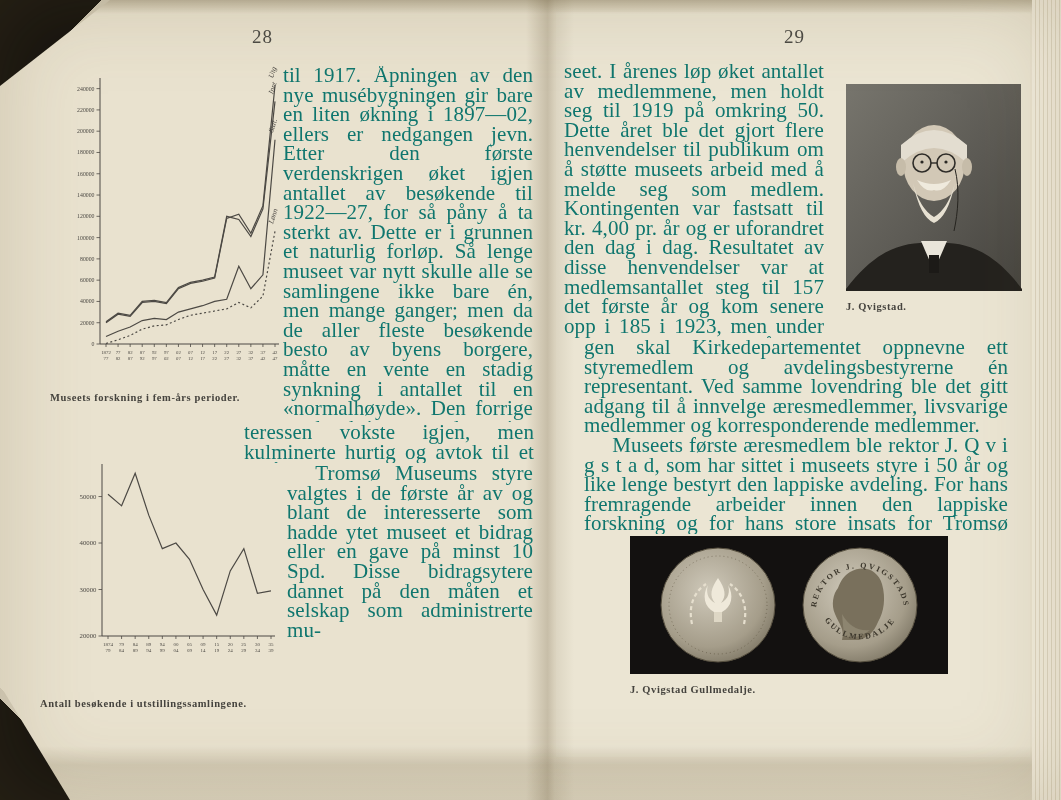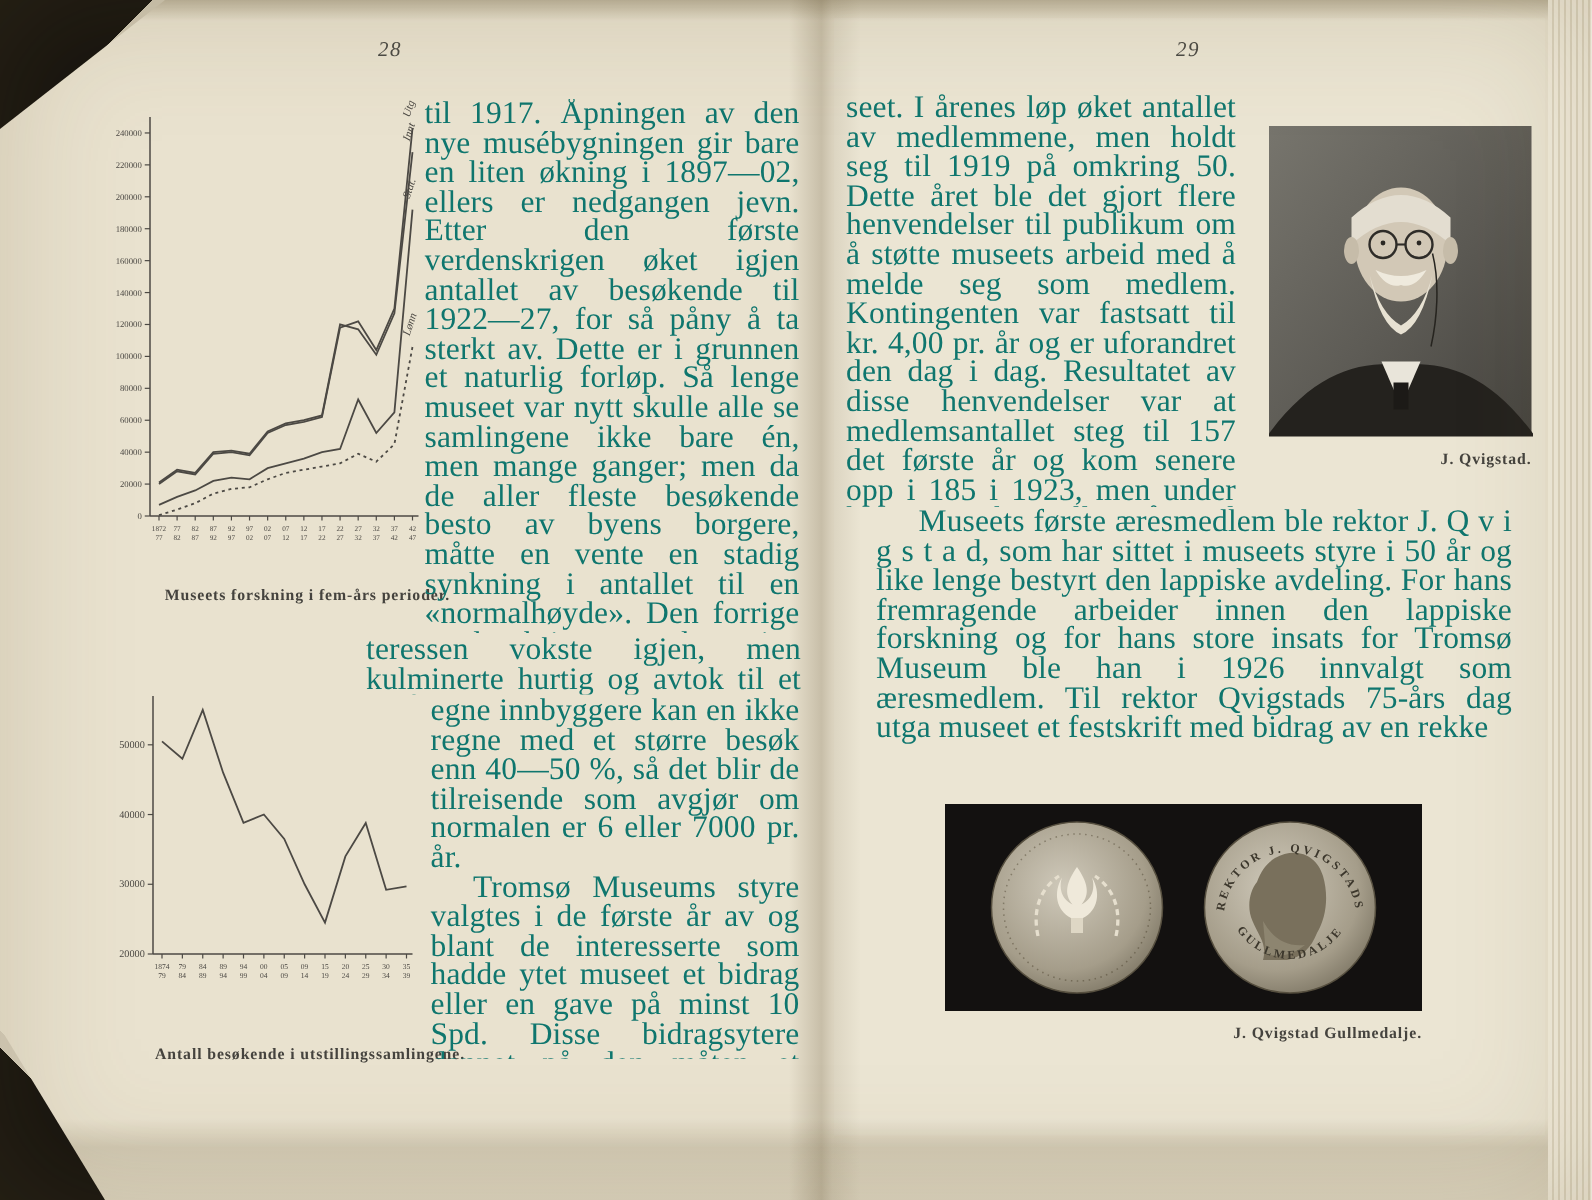--- a/index.html
+++ b/index.html
@@ -21,27 +21,27 @@
     background:linear-gradient(135deg,#16130e 0 52%,#cfc7b2 52% 57%,#e4dcc8 57% 63%,#e9e2cf 63%);}
   .corner-bl{position:absolute;left:0;bottom:0;width:70px;height:115px;
     clip-path:polygon(0 0,100% 100%,0 100%);
     background:linear-gradient(45deg,#16130e 0 55%,#d6cebb 55% 61%,#e9e2cf 61%);}
   .edge-top{position:absolute;left:0;top:0;width:1061px;height:14px;
     background:linear-gradient(to bottom,rgba(90,75,40,.30),rgba(90,75,40,0));}
   .edge-bottom{position:absolute;left:0;top:746px;width:1061px;height:54px;
     background:linear-gradient(to bottom,rgba(90,75,40,0),rgba(90,75,40,.16) 35%,rgba(90,75,40,.08));}
   .edge-right{position:absolute;left:1032px;top:0;width:29px;height:800px;
     background:repeating-linear-gradient(to right,#f2ecdc 0 3px,#ddd5c0 3px 4px);}
-  .pageno{position:absolute;font-size:14px;letter-spacing:1px;color:#4b4a45;font-style:italic;}
+  .pageno{position:absolute;font-size:19px;letter-spacing:1px;color:#4b4a45;}
   .body-text{position:absolute;font-size:21px;line-height:19.6px;text-align:justify;
     color:#0f766e;letter-spacing:.1px;}
   .body-text p{margin:0;}
   .body-text p.indent{text-indent:1.35em;}
   .caption{position:absolute;font-size:10.5px;font-weight:bold;letter-spacing:.6px;
-    text-align:right;color:#45433e;}
+    text-align:left;color:#45433e;}
   svg{overflow:visible;display:block;}
   .chart{position:absolute;}
   .photo{position:absolute;}
 </style>
 </head>
 <body>
 
 <div class="scan">
 
   <div class="page-right-tint"></div>
@@ -196,21 +196,20 @@
       <text x="193.41666666666666" y="194" text-anchor="middle" font-size="5" fill="#4c4944">30</text>
       <text x="193.41666666666666" y="200" text-anchor="middle" font-size="5" fill="#4c4944">34</text>
       <line x1="207" y1="184" x2="207" y2="187" stroke="#4c4944" stroke-width="0.8"></line>
       <text x="207" y="194" text-anchor="middle" font-size="5" fill="#4c4944">35</text>
       <text x="207" y="200" text-anchor="middle" font-size="5" fill="#4c4944">39</text>
       <polyline points="44,42.21621621621622 57.583333333333336,53.83783783783784 71.16666666666667,21.2972972972973 84.75,63.13513513513514 98.33333333333334,96.6054054054054 111.91666666666667,91.02702702702703 125.5,107.29729729729729 139.08333333333331,137.51351351351352 152.66666666666669,163.0810810810811 166.25,118.91891891891892 179.83333333333334,96.6054054054054 193.41666666666666,141.23243243243243 207,138.9081081081081" fill="none" stroke="#4c4944" stroke-width="1.2" stroke-dasharray="0"></polyline>
     </svg>
   <div class="caption" style="left:40px;top:682px;width:270px;margin-top:16px;">Antall besøkende i utstillingssamlingene.</div>
 
   <div class="body-text" style="left:287px;top:464px;width:246px;height:242px;overflow:hidden;">
-    <p>egne innbyggere kan en ikke regne med et større besøk enn 40—50 %, så det blir de tilreisende som avgjør om normalen er 6 eller 7000 pr. år.</p>
     <p class="indent">Tromsø Museums styre valgtes i de første år av og blant de interesserte som hadde ytet museet et bidrag eller en gave på minst 10 Spd. Disse bidragsytere dannet på den måten et selskap som administrerte mu-</p>
   </div>
 
   <div class="body-text" style="left:564px;top:62px;width:260px;height:276px;overflow:hidden;">
     <p>seet. I årenes løp øket antallet av medlemmene, men holdt seg til 1919 på omkring 50. Dette året ble det gjort flere henvendelser til publikum om å støtte museets arbeid med å melde seg som medlem. Kontingenten var fastsatt til kr. 4,00 pr. år og er uforandret den dag i dag. Resultatet av disse henvendelser var at medlemsantallet steg til 157 det første år og kom senere opp i 185 i 1923, men under krigen minket tallet påny til 153.</p>
     <p class="indent">I 1926 ble det vedtatt nye lover for museet. Foruten de 6 styremedlemmer som velges av muséforenin-</p>
   </div>
 
   <svg class="photo" style="left:846px;top:84px;" width="175" height="205" viewBox="0 0 175 205">
     <defs>
@@ -235,20 +234,21 @@
       <path d="M21,-10 C26,10 24,34 20,52" stroke="#26241f" stroke-width="1" fill="none"></path>
       <path d="M-17,1 Q0,9 17,1 Q9,14 0,11 Q-9,14 -17,1" fill="#efeadd"></path>
       <path d="M-21,4 Q-14,30 0,38 Q14,30 21,4 Q14,38 0,44 Q-14,38 -21,4" fill="#e7e1d2"></path>
       <circle cx="-12" cy="-17" r="1.6" fill="#2a2824"></circle>
       <circle cx="12" cy="-17" r="1.6" fill="#2a2824"></circle>
     </g>
   </svg>
   <div class="caption" style="left:846px;top:301px;width:175px;">J. Qvigstad.</div>
 
   <div class="body-text" style="left:584px;top:338px;width:424px;height:196px;overflow:hidden;">
+    <p>gen skal Kirkedepartementet oppnevne ett styremedlem og avdelingsbestyrerne én representant. Ved samme lovendring ble det gitt adgang til å innvelge æresmedlemmer, livsvarige medlemmer og korresponderende medlemmer.</p>
     <p class="indent">Museets første æresmedlem ble rektor J. Q v i g s t a d, som har sittet i museets styre i 50 år og like lenge bestyrt den lappiske avdeling. For hans fremragende arbeider innen den lappiske forskning og for hans store insats for Tromsø Museum ble han i 1926 innvalgt som æresmedlem. Til rektor Qvigstads 75-års dag utga museet et festskrift med bidrag av en rekke</p>
   </div>
 
   <svg class="photo" style="left:630px;top:536px;" width="318" height="138" viewBox="0 0 318 138">
     <defs>
       <radialGradient id="mg" cx=".42" cy=".38" r=".75">
         <stop offset="0" stop-color="#cfc9ba"></stop>
           <stop offset=".65" stop-color="#a59d8a"></stop>
         <stop offset="1" stop-color="#6f6857"></stop>
       </radialGradient>

